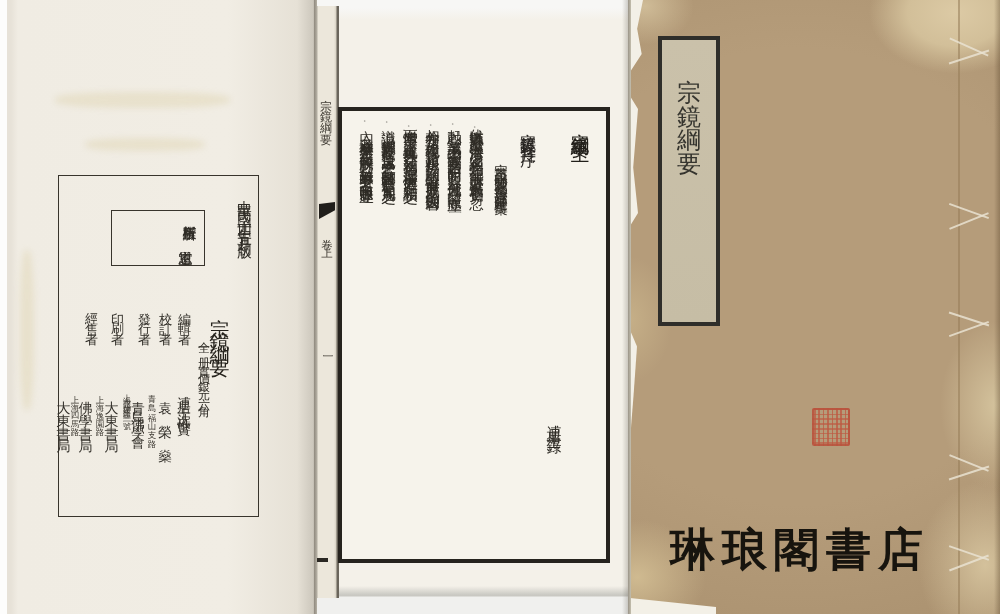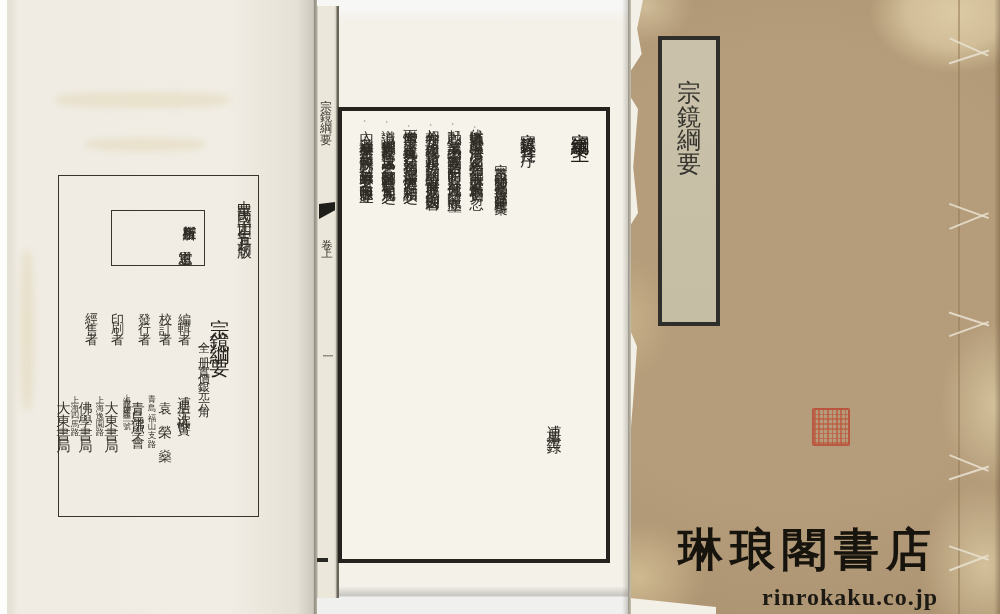--- a/index.html
+++ b/index.html
@@ -37,21 +37,21 @@
       radial-gradient(ellipse 60px 90px at 0% 52%, rgba(204,183,141,.7), rgba(204,183,141,0) 70%),
       radial-gradient(ellipse 70px 55px at 4% 1%, rgba(215,197,160,.8), rgba(215,197,160,0) 70%),
       radial-gradient(ellipse 420px 380px at 45% 45%, #b59c7a 60%, #ab9270 100%),#b09674;}
   #cover-title-label{position:absolute;left:28px;top:36px;width:62px;height:290px;
     border:4px solid #2f2e2a;box-sizing:border-box;background:linear-gradient(180deg,#cac1aa,#c6bda5);}
   #red-seal{position:absolute;left:182px;top:408px;width:38px;height:38px;
     border:2.5px solid rgba(186,78,56,.9);box-sizing:border-box;border-radius:2px;opacity:.92;
     background:
       repeating-linear-gradient(90deg, rgba(190,84,61,.75) 0 1.6px, rgba(0,0,0,0) 1.6px 4.4px),
       repeating-linear-gradient(0deg, rgba(190,84,61,.65) 0 1.6px, rgba(0,0,0,0) 1.6px 4.8px);}
-  #watermark{position:absolute;left:40px;top:520px;width:268px;text-align:right;}
+  #watermark{position:absolute;left:40px;top:520px;width:268px;text-align:left;}
   #bookstore-name{font-size:45px;font-weight:700;letter-spacing:7px;color:#17140e;
     font-family:"DejaVu Serif","Liberation Serif",serif;}
   #bookstore-url{font-size:24px;font-weight:600;letter-spacing:1px;color:#1d1a14;margin-top:4px;
     font-family:"Liberation Serif","DejaVu Serif",serif;}
   .stitch{position:absolute;width:42px;border-top:2.5px solid #e9e2d1;opacity:.85;}
   .patchwhite{position:absolute;background:#f3f0e7;}
   .credit-col{color:#33302a;}
   .small-addr{color:#3a362f;}
 </style>
 </head>
@@ -144,19 +144,18 @@
     <div class="stitch" style="left:318px;top:220px;transform:rotate(-22deg);"></div>
     <div class="stitch" style="left:318px;top:318px;transform:rotate(18deg);"></div>
     <div class="stitch" style="left:318px;top:328px;transform:rotate(-20deg);"></div>
     <div class="stitch" style="left:318px;top:462px;transform:rotate(22deg);"></div>
     <div class="stitch" style="left:318px;top:472px;transform:rotate(-18deg);"></div>
     <div class="stitch" style="left:318px;top:552px;transform:rotate(19deg);"></div>
     <div class="stitch" style="left:318px;top:562px;transform:rotate(-21deg);"></div>
 
     <div id="watermark">
       <div id="bookstore-name">琳琅閣書店</div>
-      <div id="bookstore-url">rinrokaku.co.jp</div>
     </div>
   </div>
 
   <div style="position:absolute;left:314px;top:0;width:3px;height:614px;background:linear-gradient(90deg,#8e887d,#b5b0a4);"></div>
   <div style="position:absolute;left:628px;top:0;width:3px;height:614px;background:linear-gradient(90deg,#9a9488,#c4bfae);"></div>
 </div>
 
 </body></html>

